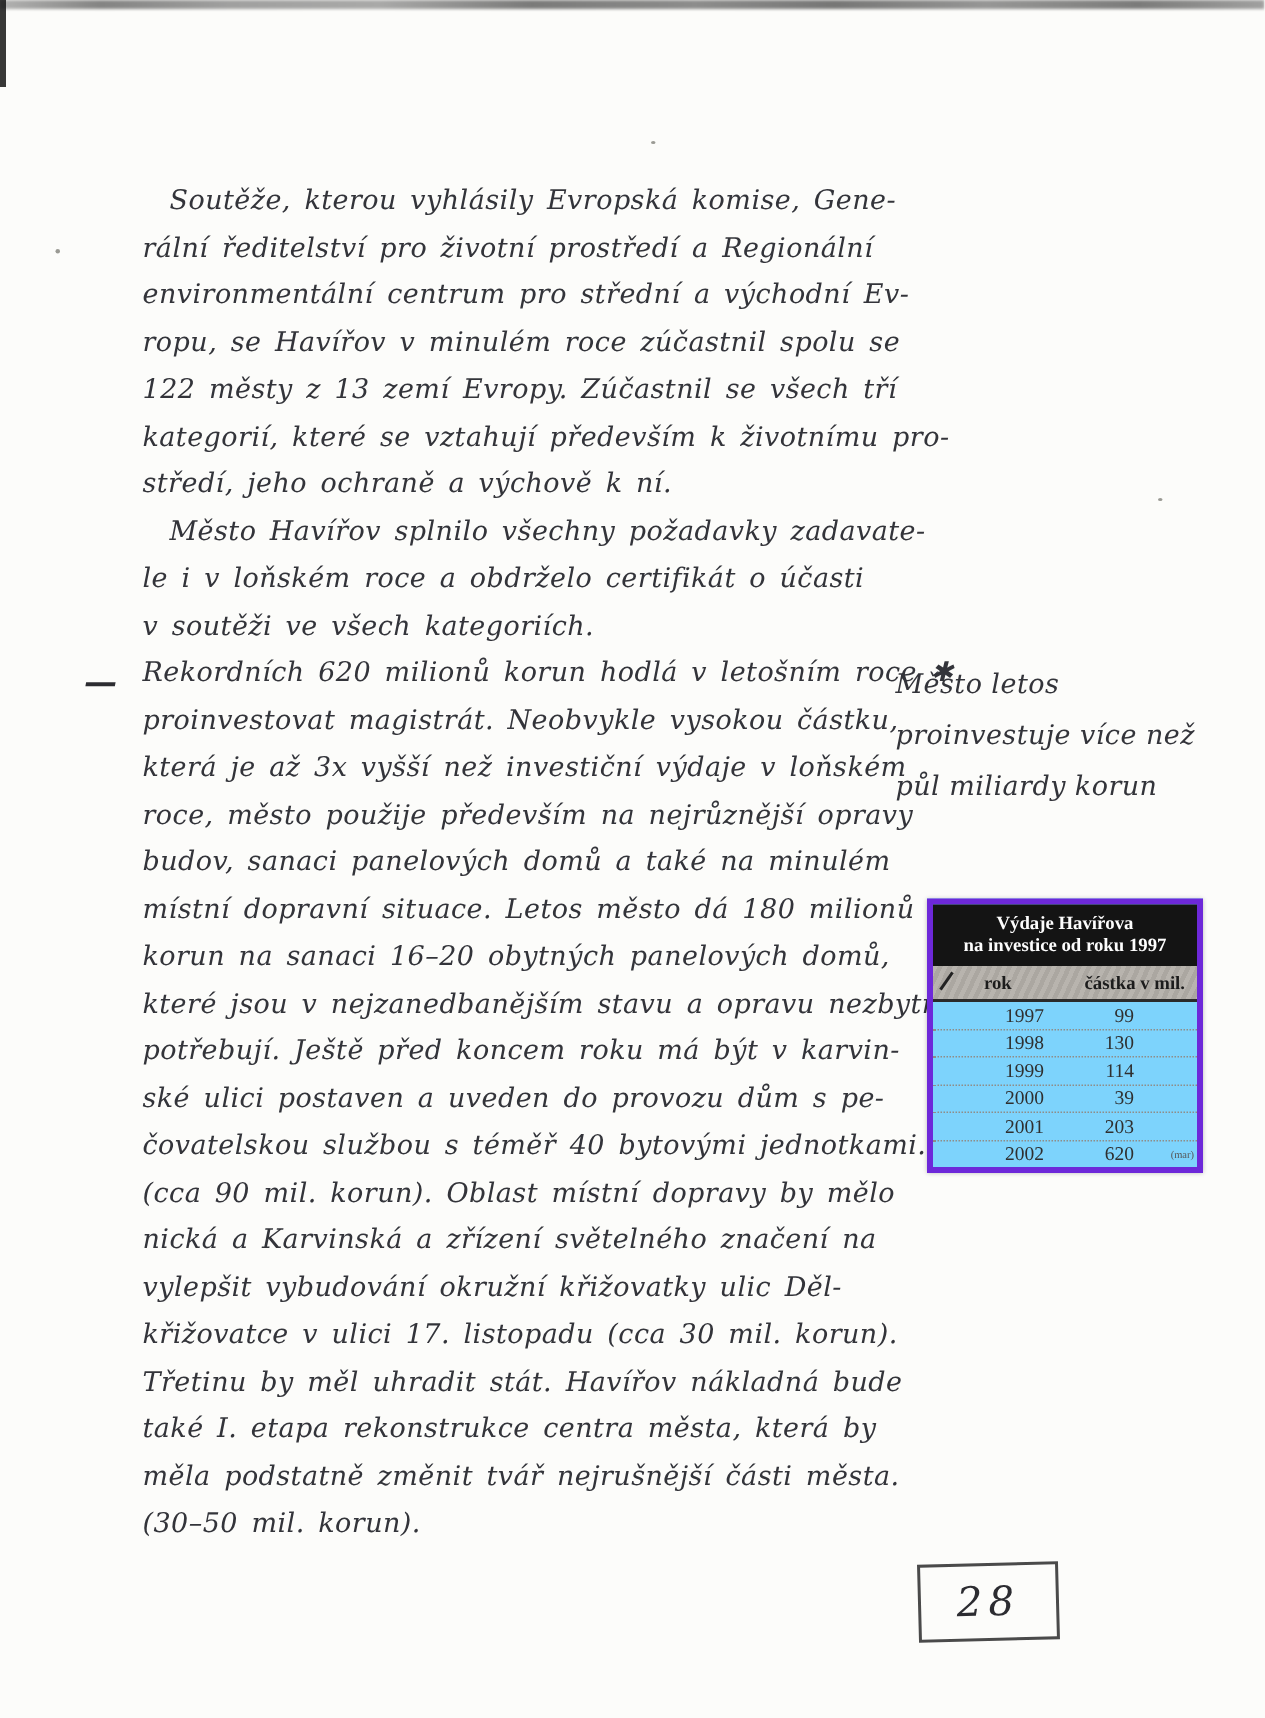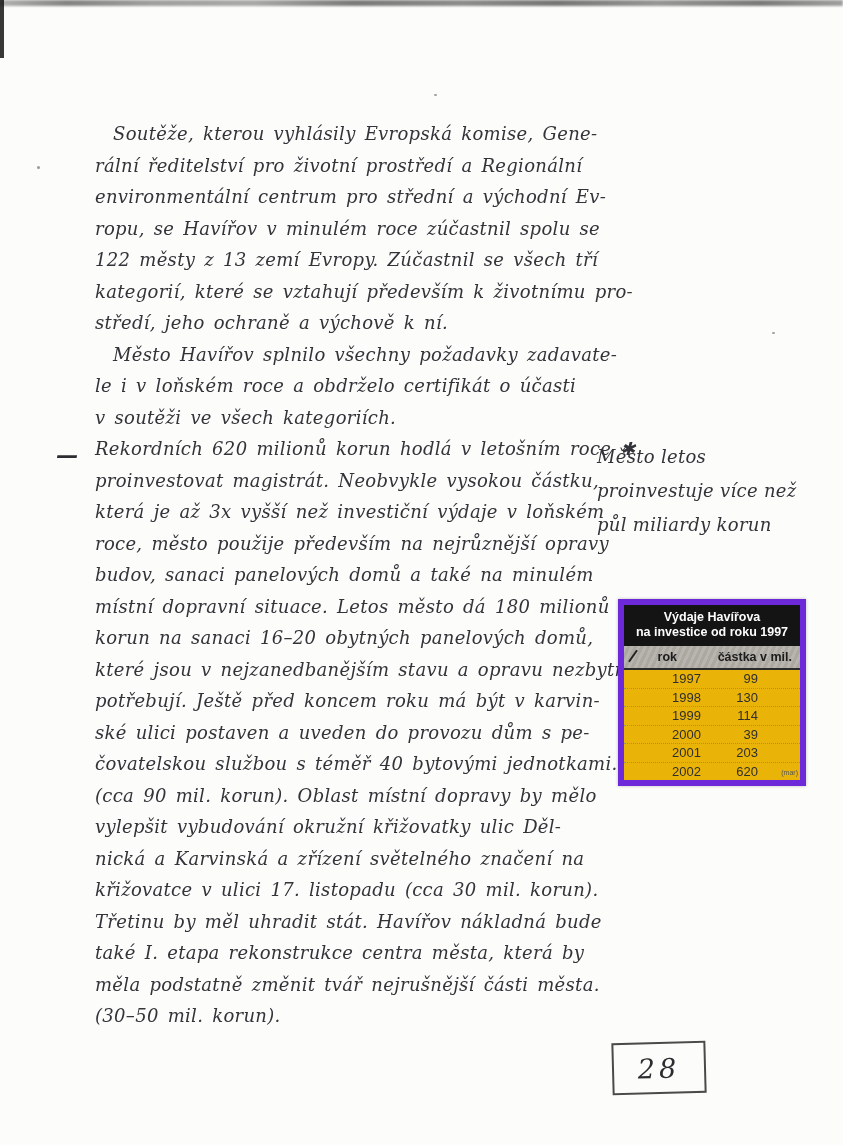--- a/index.html
+++ b/index.html
@@ -36,24 +36,24 @@
   }
   .margin-note{
     position:absolute;left:597px;top:440px;width:246px;
   }
   .margin-note .mline{
     height:34px;line-height:34px;font-size:18px;letter-spacing:.3px;white-space:nowrap;
   }
   
   .clip-table{
     position:absolute;left:618px;top:599px;width:176px;
-    background:#eab308;
-    border:6px solid #6d28d9;
+    background:#7dd3fc;
+    border:4px solid #6d28d9;
     box-shadow:0 0 3px rgba(0,0,0,.25);
-    font-family:Liberation Sans, sans-serif;
+    font-family:Liberation Serif, serif;
   }
   .clip-header{
     background:#141414;color:#fdfdfd;text-align:center;
     padding:5px 2px 6px 2px;font-weight:bold;font-size:12.5px;line-height:15px;
   }
   .clip-cols{
     position:relative;
     background:repeating-linear-gradient(115deg,#b8b4ae 0 3px,#aba7a1 3px 6px);
     color:#1c1c1c;font-weight:bold;font-size:12.5px;
     display:flex;align-items:center;height:22px;
@@ -113,22 +113,22 @@
   <div class="line">která je až 3x vyšší než investiční výdaje v loňském</div>
   <div class="line">roce, město použije především na nejrůznější opravy</div>
   <div class="line">budov, sanaci panelových domů a také na minulém</div>
   <div class="line">místní dopravní situace. Letos město dá 180 milionů</div>
   <div class="line">korun na sanaci 16–20 obytných panelových domů,</div>
   <div class="line">které jsou v nejzanedbanějším stavu a opravu nezbytně</div>
   <div class="line">potřebují. Ještě před koncem roku má být v karvin-</div>
   <div class="line">ské ulici postaven a uveden do provozu dům s pe-</div>
   <div class="line">čovatelskou službou s téměř 40 bytovými jednotkami.</div>
   <div class="line">(cca 90 mil. korun). Oblast místní dopravy by mělo</div>
+  <div class="line">nická a Karvinská a zřízení světelného značení na</div>
   <div class="line">vylepšit vybudování okružní křižovatky ulic Děl-</div>
-  <div class="line">nická a Karvinská a zřízení světelného značení na</div>
   <div class="line">křižovatce v ulici 17. listopadu (cca 30 mil. korun).</div>
   <div class="line">Třetinu by měl uhradit stát. Havířov nákladná bude</div>
   <div class="line">také I. etapa rekonstrukce centra města, která by</div>
   <div class="line">měla podstatně změnit tvář nejrušnější části města.</div>
   <div class="line">(30–50 mil. korun).</div>
 </div>
 
 <div class="margin-dash hand">—</div>
 
 <div class="margin-note hand">

